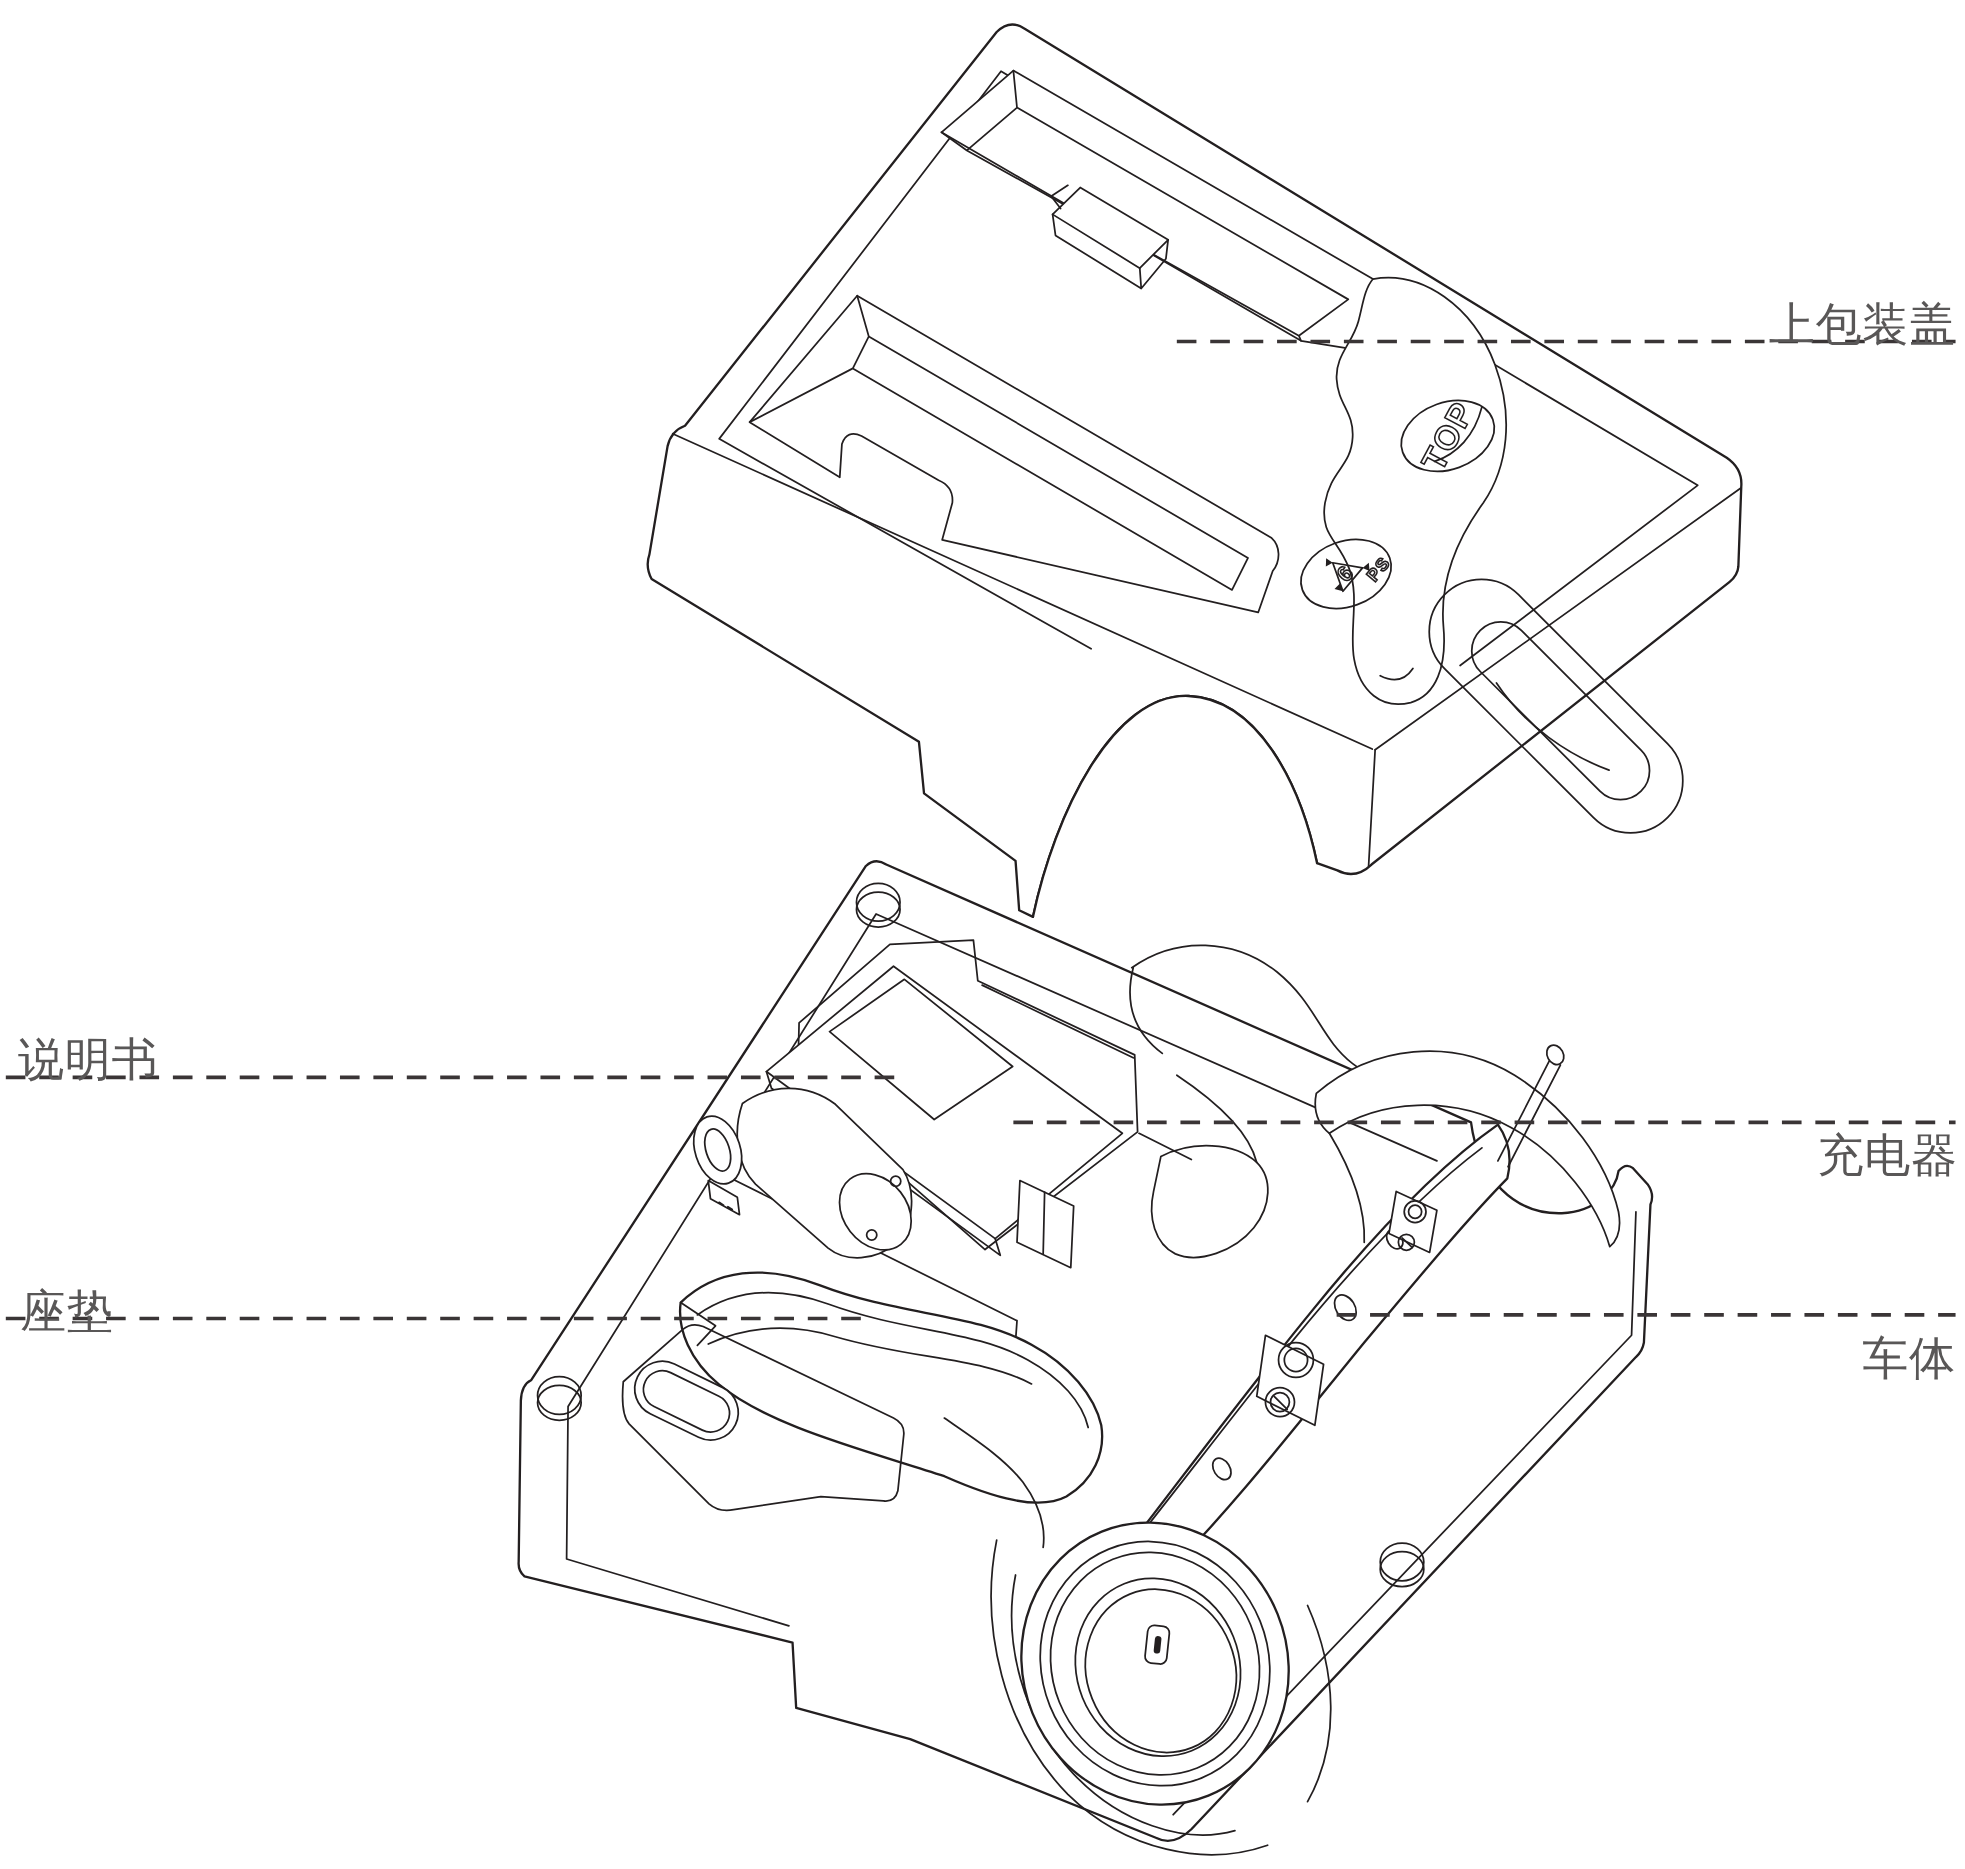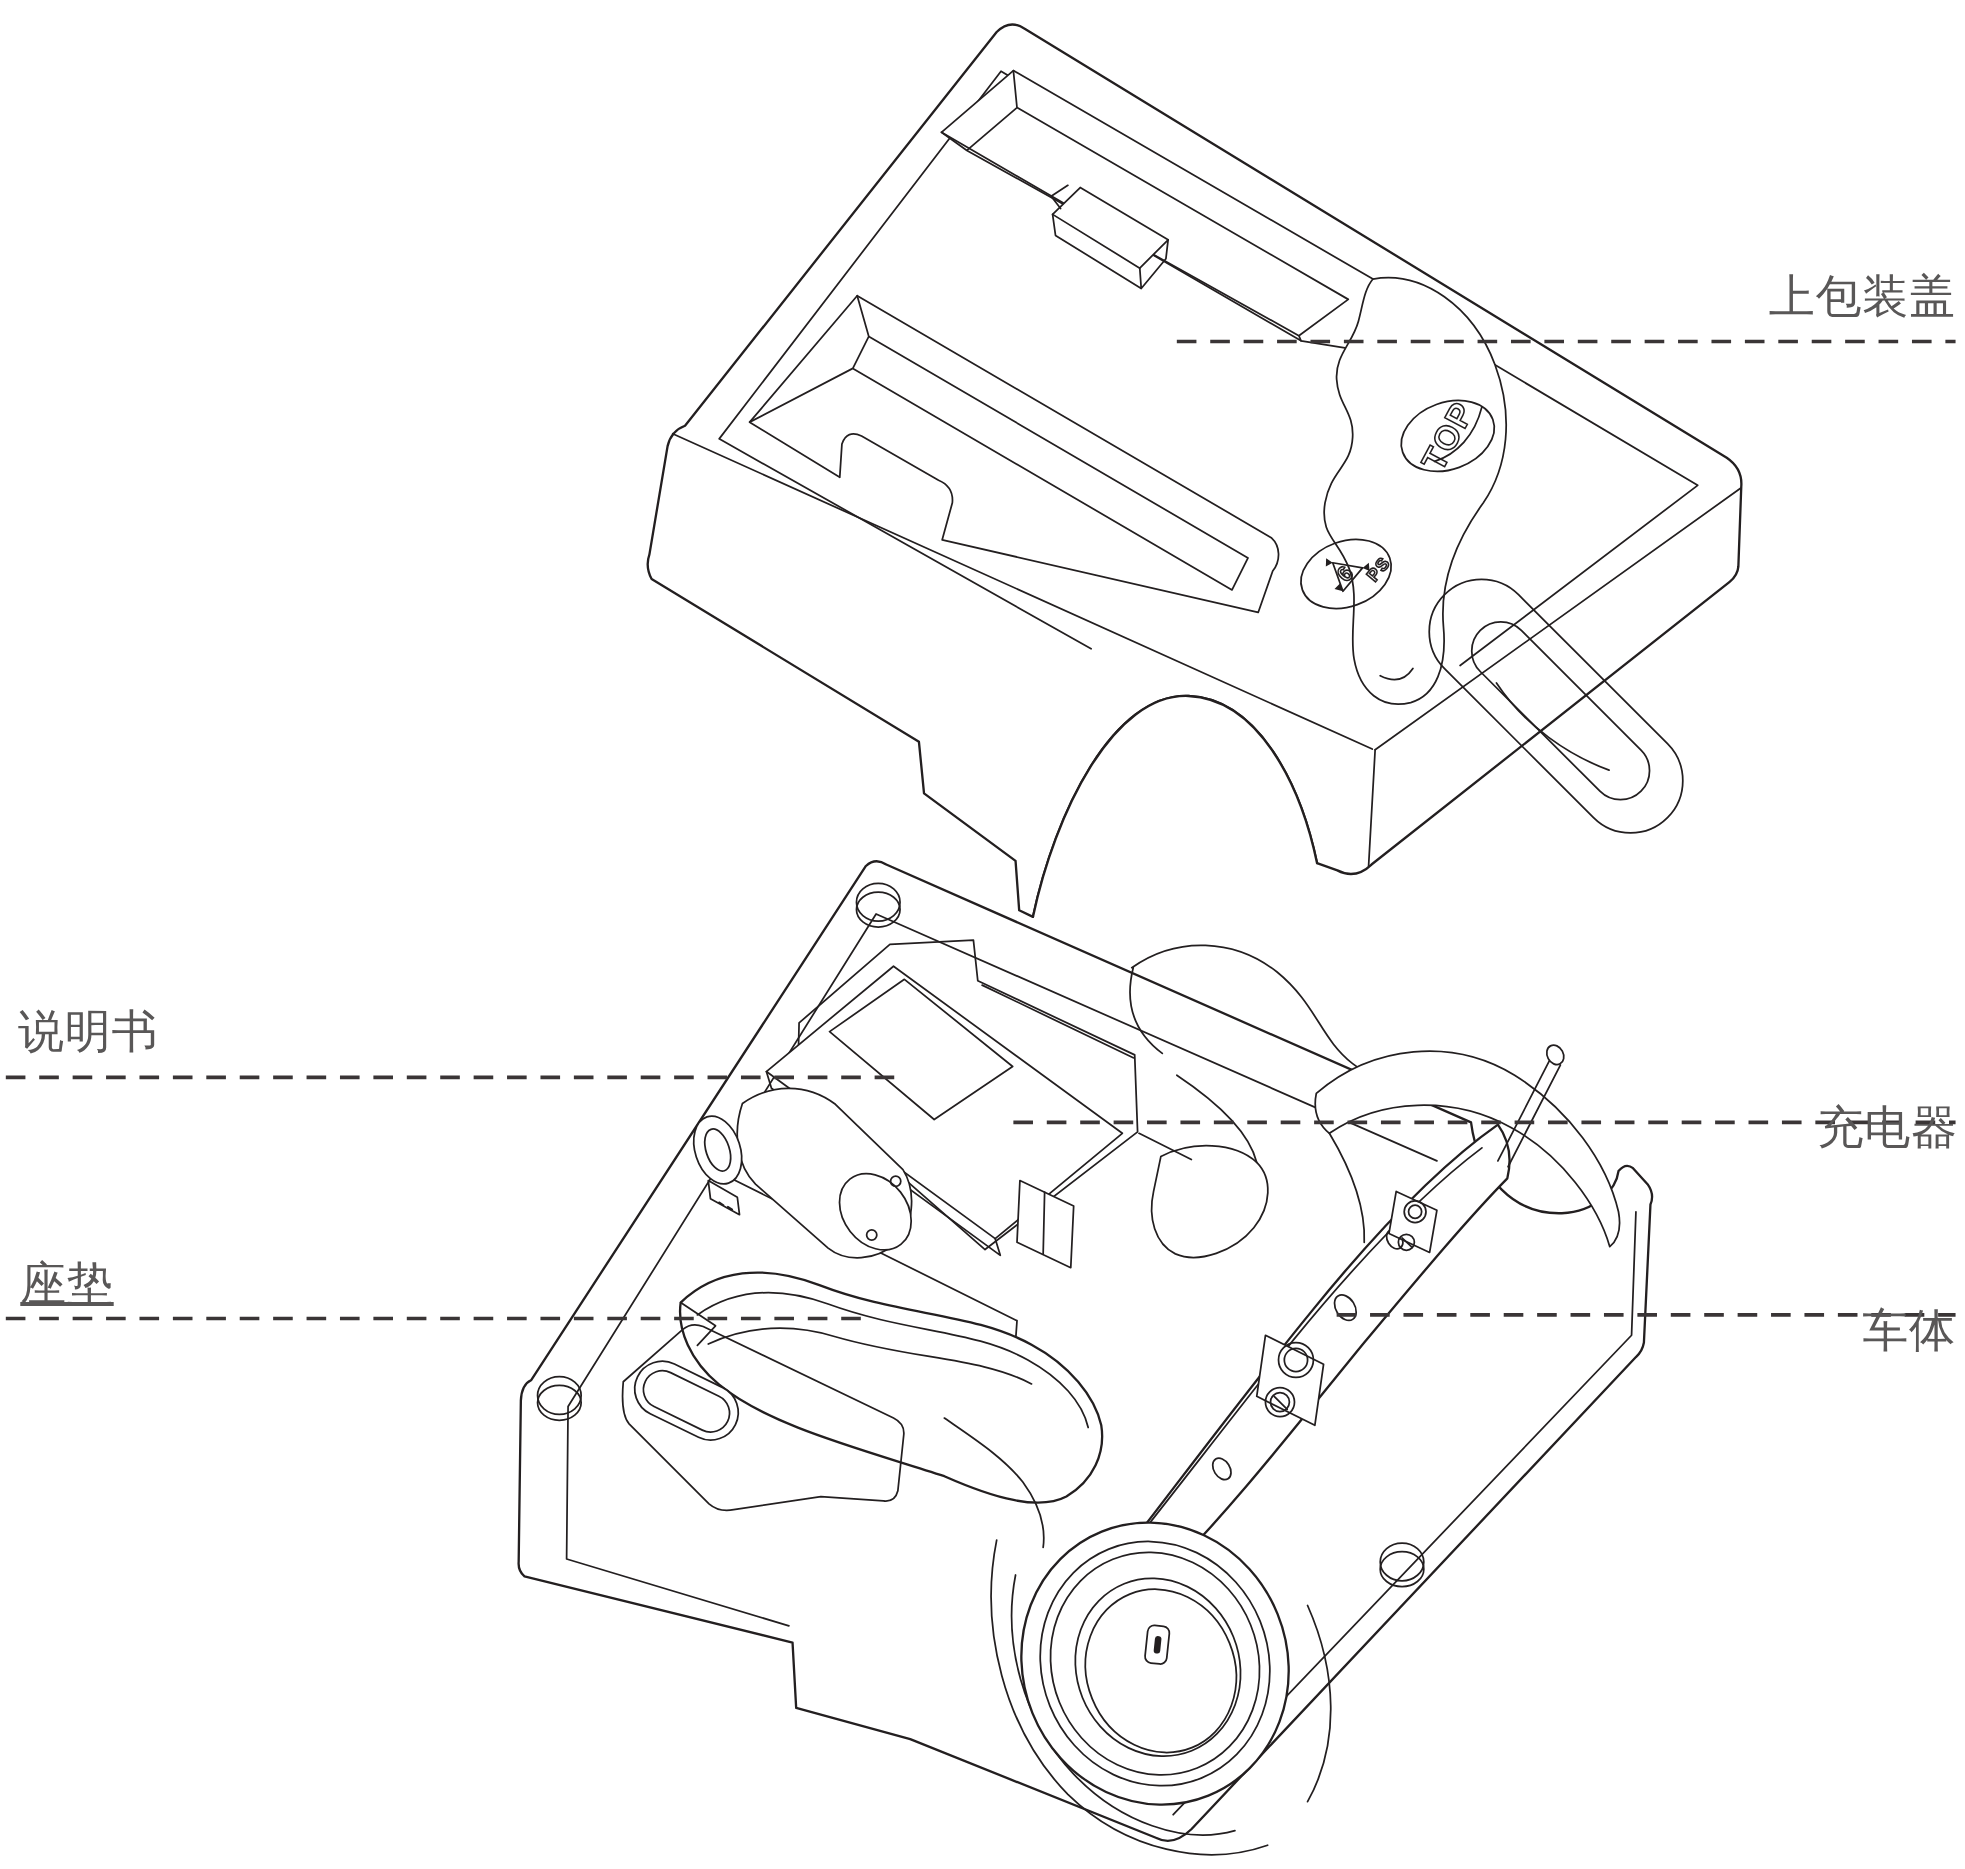--- a/index.html
+++ b/index.html
@@ -7,21 +7,21 @@
          font-family:"Liberation Sans",sans-serif;}
   #art{position:absolute;left:0;top:0;}
   .ln2{fill:none;stroke:#231f20;stroke-width:2.4;stroke-linejoin:round;stroke-linecap:round;}
   .wf{fill:#ffffff;stroke:#231f20;stroke-width:3.2;stroke-linejoin:round;stroke-linecap:round;}
   .wf2{fill:#ffffff;stroke:#231f20;stroke-width:2.4;stroke-linejoin:round;stroke-linecap:round;}
   .dk{fill:#231f20;stroke:none;}
   .leader{fill:none;stroke:#3a3536;stroke-width:5;stroke-dasharray:27 19;}
   .stamp-text{font-family:"Liberation Sans",sans-serif;font-weight:bold;
               fill:none;stroke:#231f20;stroke-width:2.2;letter-spacing:2px;}
   .callout{position:absolute;color:#595757;font-size:46px;line-height:1;
-           letter-spacing:0.7px;white-space:nowrap;}
+           letter-spacing:0.7px;white-space:nowrap;margin-top:28px;}
   .r{text-align:right;}
 </style>
 </head>
 <body>
 
 <div id="stage">
 
 <svg id="art" width="1965" height="1870" viewBox="0 0 2705 2574">
 
   <g>
@@ -243,17 +243,17 @@
   <line class="leader" x1="8" y1="1815" x2="1187" y2="1815"></line>
   <line class="leader" x1="1840" y1="1810" x2="2692" y2="1810"></line>
 </svg>
 
   <div class="callout r" style="right:9.4px;top:273px;">上包装盖</div>
 
   <div class="callout" style="left:18px;top:1008px;">说明书</div>
 
   <div class="callout r" style="right:7.3px;top:1104px;">充电器</div>
 
-  <div class="callout" style="left:20.3px;top:1260px;text-decoration:underline;">座垫</div>
+  <div class="callout" style="left:20.3px;top:1260px;">座垫</div>
 
   <div class="callout r" style="right:9.4px;top:1307px;">车体</div>
 </div>
 
 
 </body></html>

